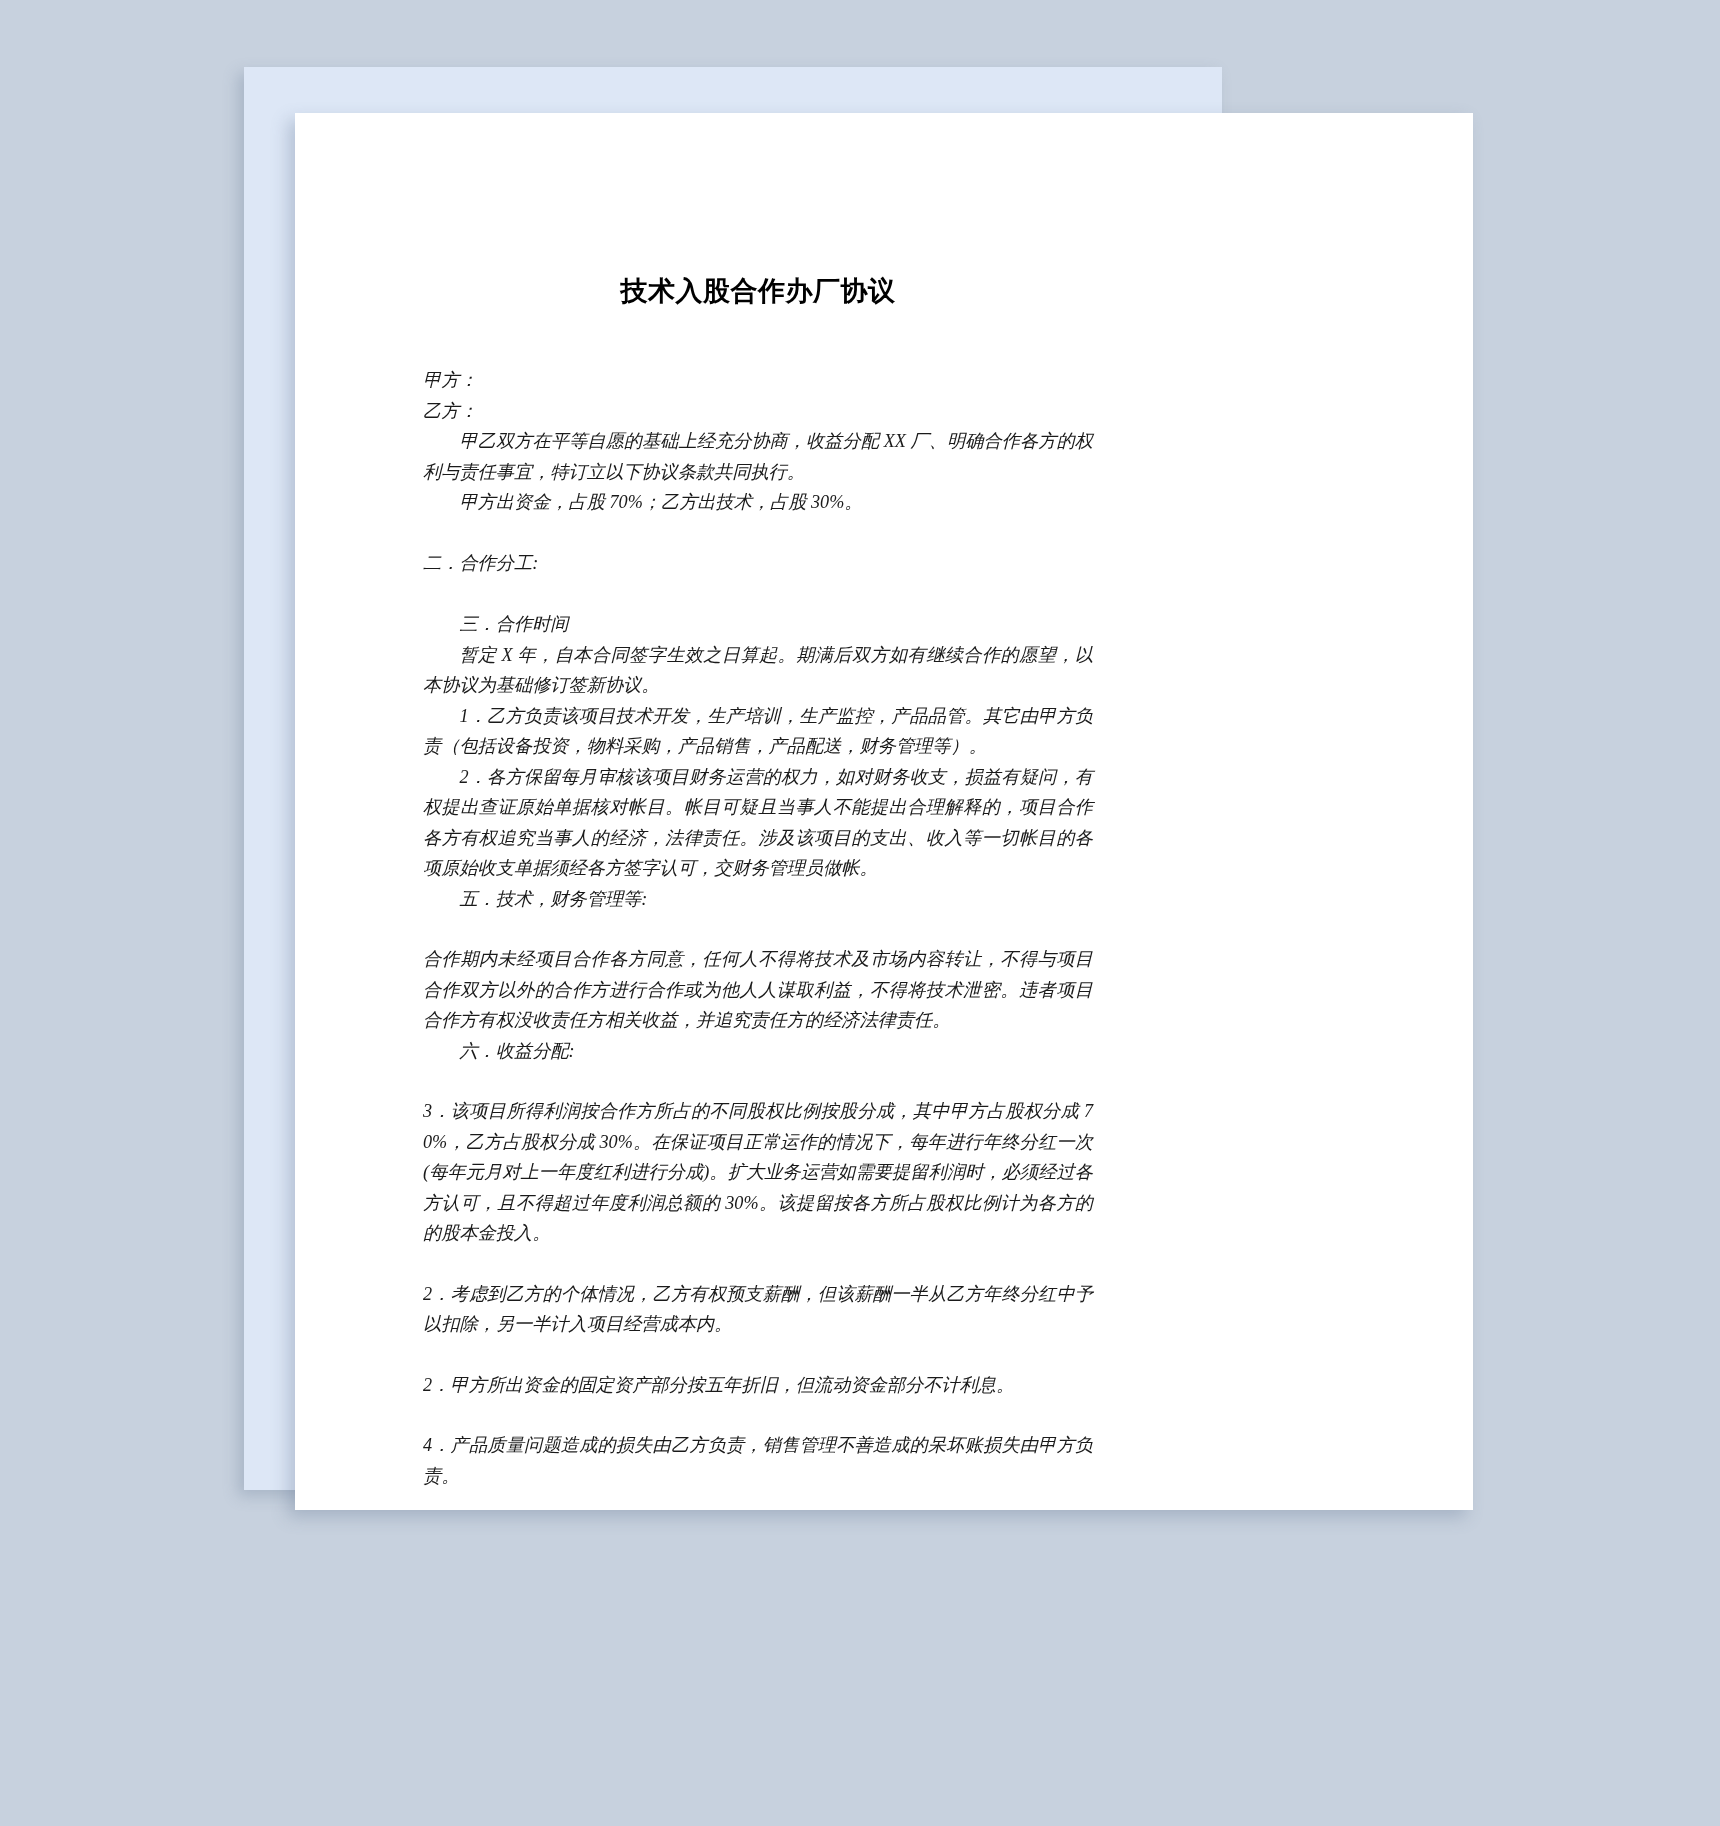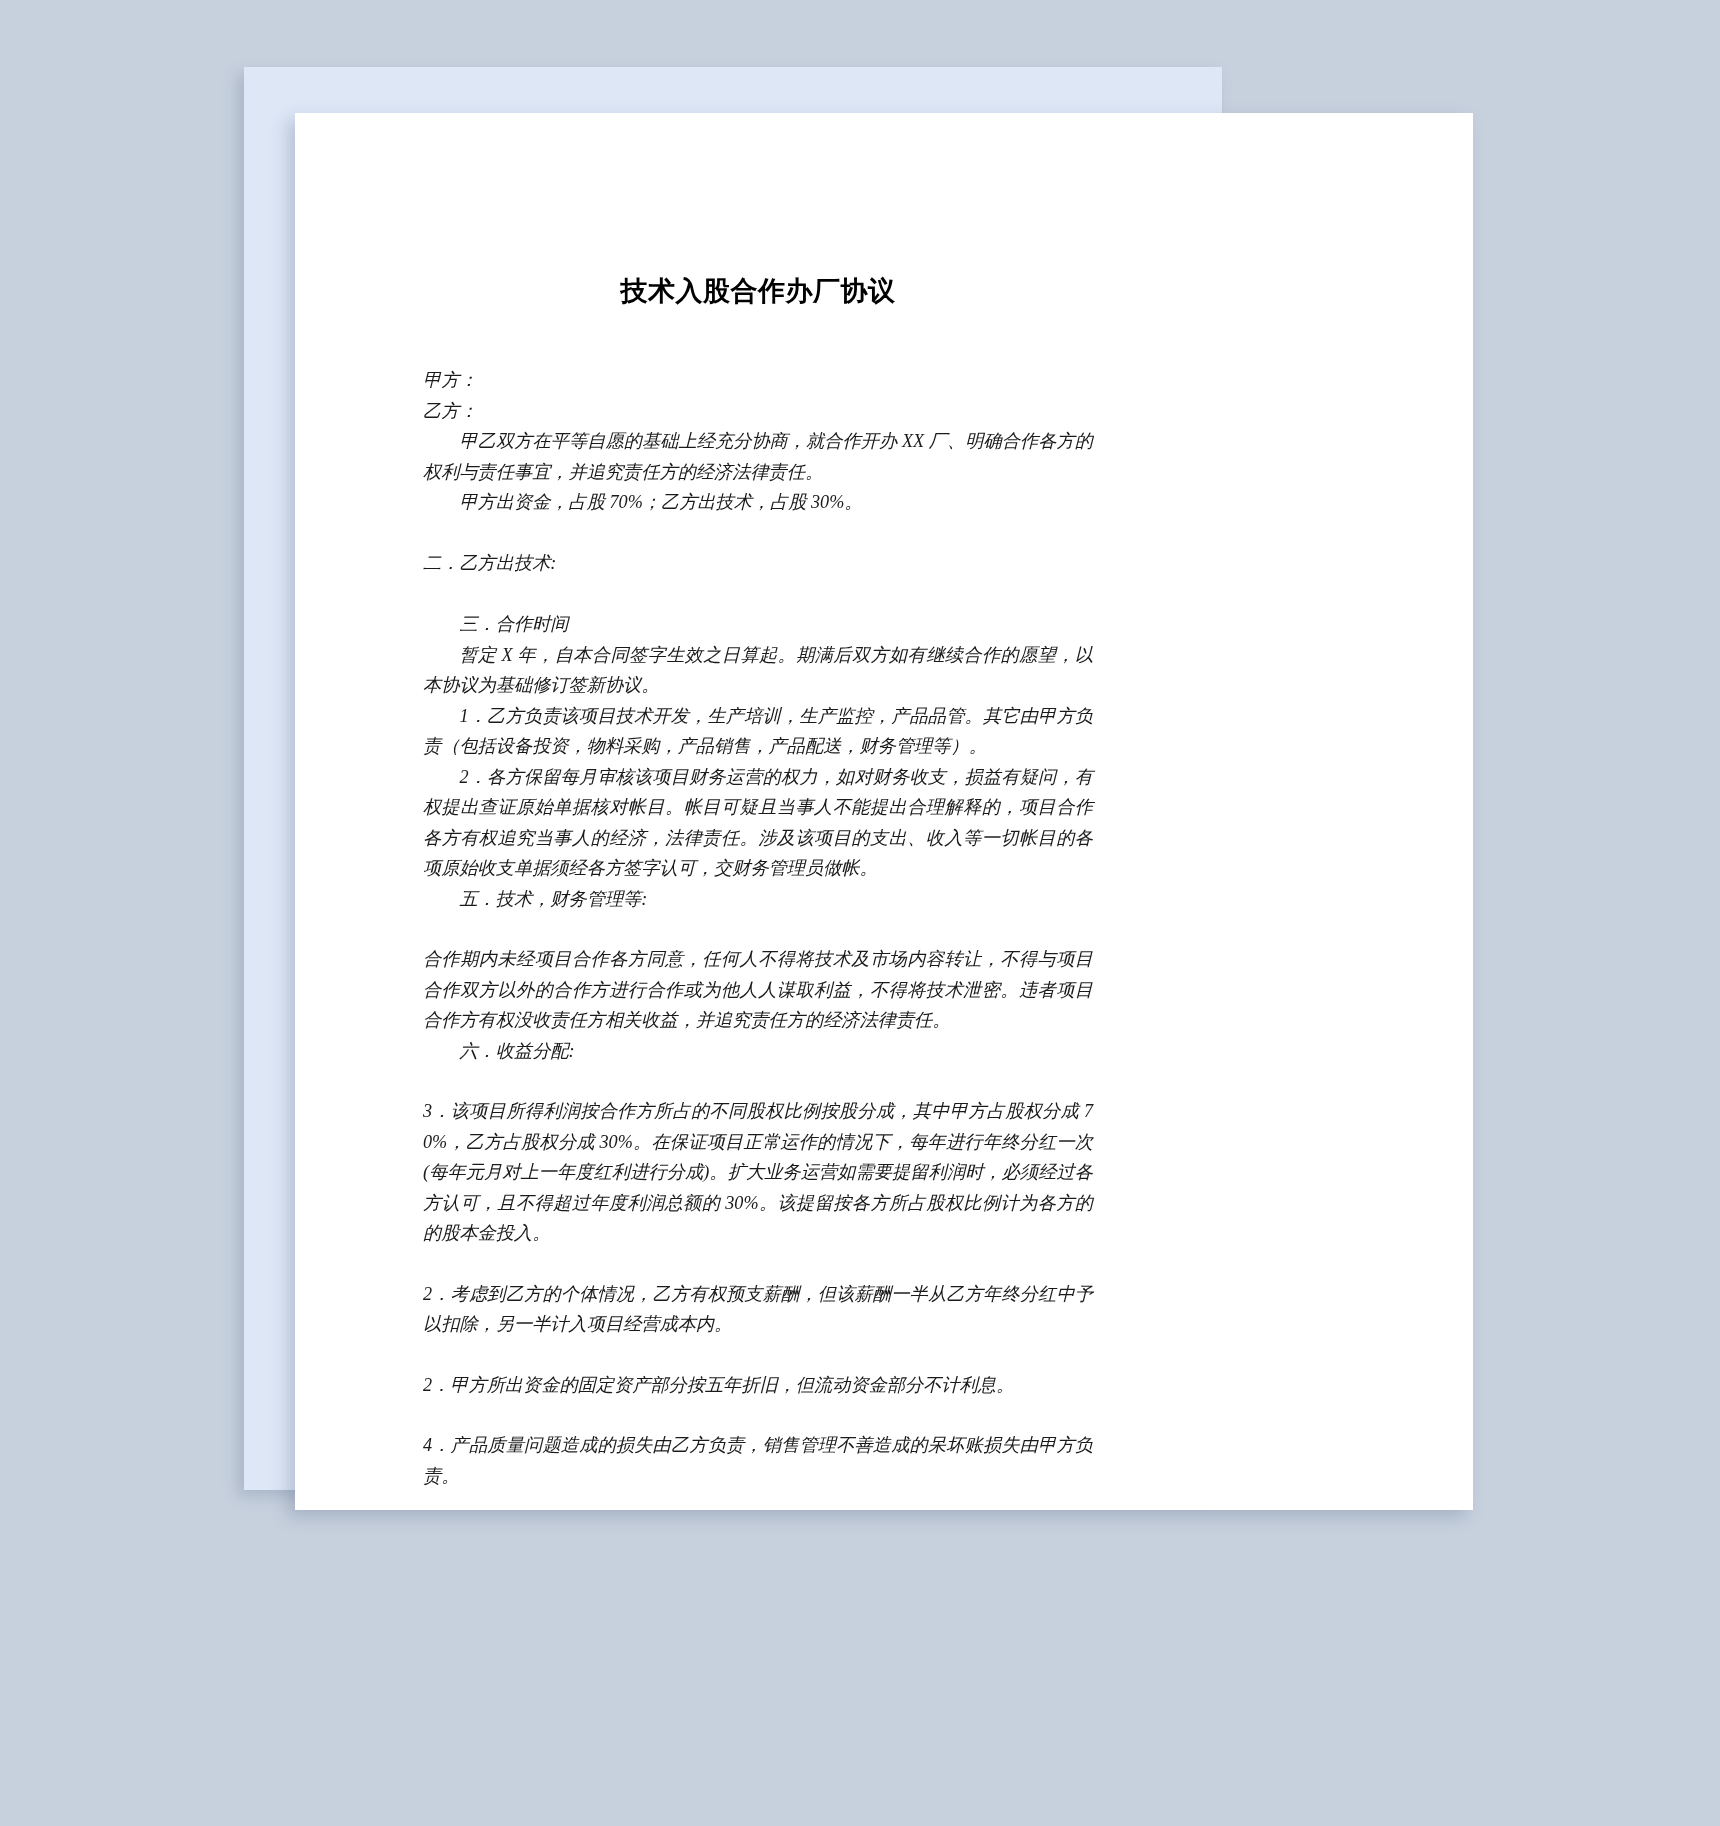--- a/index.html
+++ b/index.html
@@ -80,28 +80,28 @@
 
 <div id="page">
   <div id="page-inner">
 
     <h1 class="doc-title">技术入股合作办厂协议</h1>
 
     <p class="para indent0">甲方：</p>
 
     <p class="para indent0">乙方：</p>
 
-    <p class="para indent2">甲乙双方在平等自愿的基础上经充分协商，就合作开办 XX 厂、明确合作各方的权利与责任事宜，并追究责任方的经济法律责任。</p>
+    <p class="para indent2">甲乙双方在平等自愿的基础上经充分协商，收益分配 XX 厂、明确合作各方的权利与责任事宜，特订立以下协议条款共同执行。</p>
 
 
     <p class="para indent2">甲方出资金，占股 70%；乙方出技术，占股 30%。</p>
 
     <div class="spacer-md"></div>
 
-    <p class="para indent0">二．乙方出技术:</p>
+    <p class="para indent0">二．合作分工:</p>
 
     <div class="spacer-lg"></div>
 
     <p class="para indent2">三．合作时间</p>
 
     <p class="para indent2">暂定 X 年，自本合同签字生效之日算起。期满后双方如有继续合作的愿望，以本协议为基础修订签新协议。</p>
 
 
     <p class="para indent2">1．乙方负责该项目技术开发，生产培训，生产监控，产品品管。其它由甲方负责（包括设备投资，物料采购，产品销售，产品配送，财务管理等）。</p>
 

